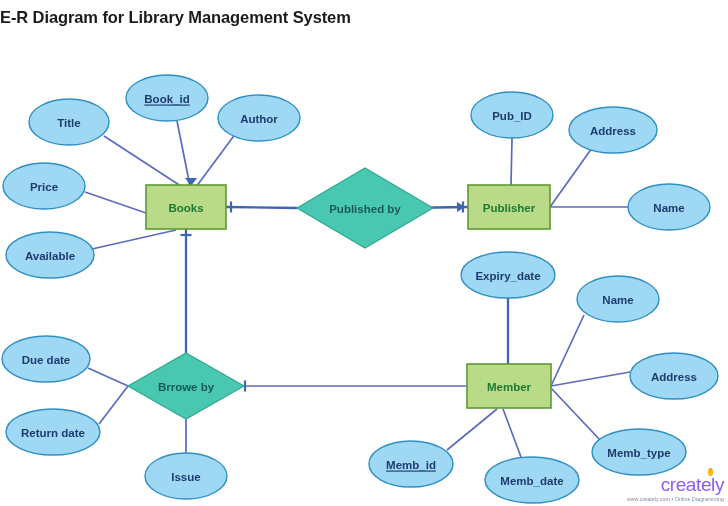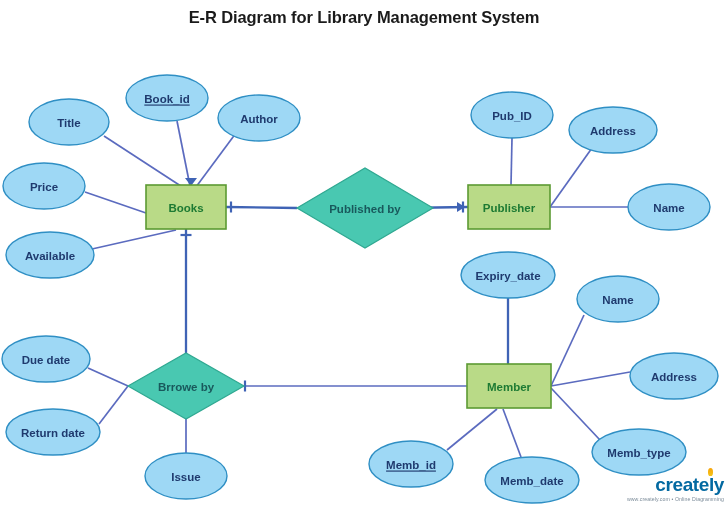--- a/index.html
+++ b/index.html
@@ -20,21 +20,21 @@
     left: 0;
     top: 0;
     width: 728px;
     height: 506px;
   }
   .diagram-title {
     position: absolute;
     top: 8px;
     left: 0;
     width: 728px;
-    text-align: center;
+    text-align: left;
     font-family: "Liberation Sans", sans-serif;
     font-size: 16.5px;
     font-weight: bold;
     color: #1a1a1a;
     letter-spacing: -0.1px;
   }
   .ellipse-shape {
     fill: #9ed8f5;
     stroke: #2f8fc4;
     stroke-width: 1.4;
@@ -93,22 +93,22 @@
   .watermark {
     position: absolute;
     right: 4px;
     bottom: 4px;
     text-align: right;
     user-select: none;
   }
   .wm-word {
     font-family: "Liberation Sans", sans-serif;
     font-size: 19px;
-    font-weight: bold;
-    color: #0369a1;
+    font-weight: normal;
+    color: #8b5cf6;
     line-height: 1;
     letter-spacing: -0.4px;
     position: relative;
     display: inline-block;
   }
   .wm-flame {
     position: absolute;
     top: -7px;
     right: 11.5px;
     width: 5px;

